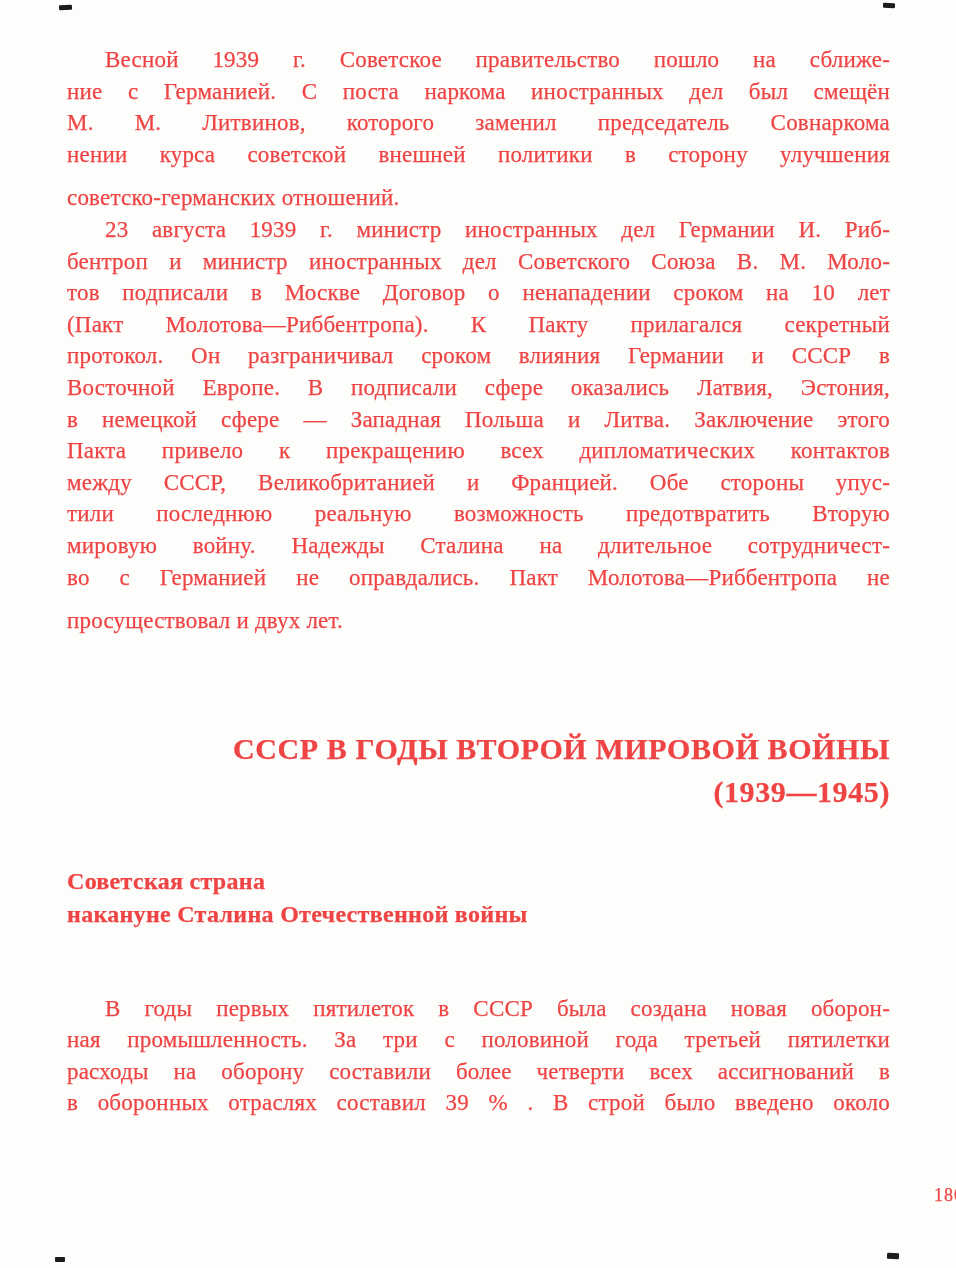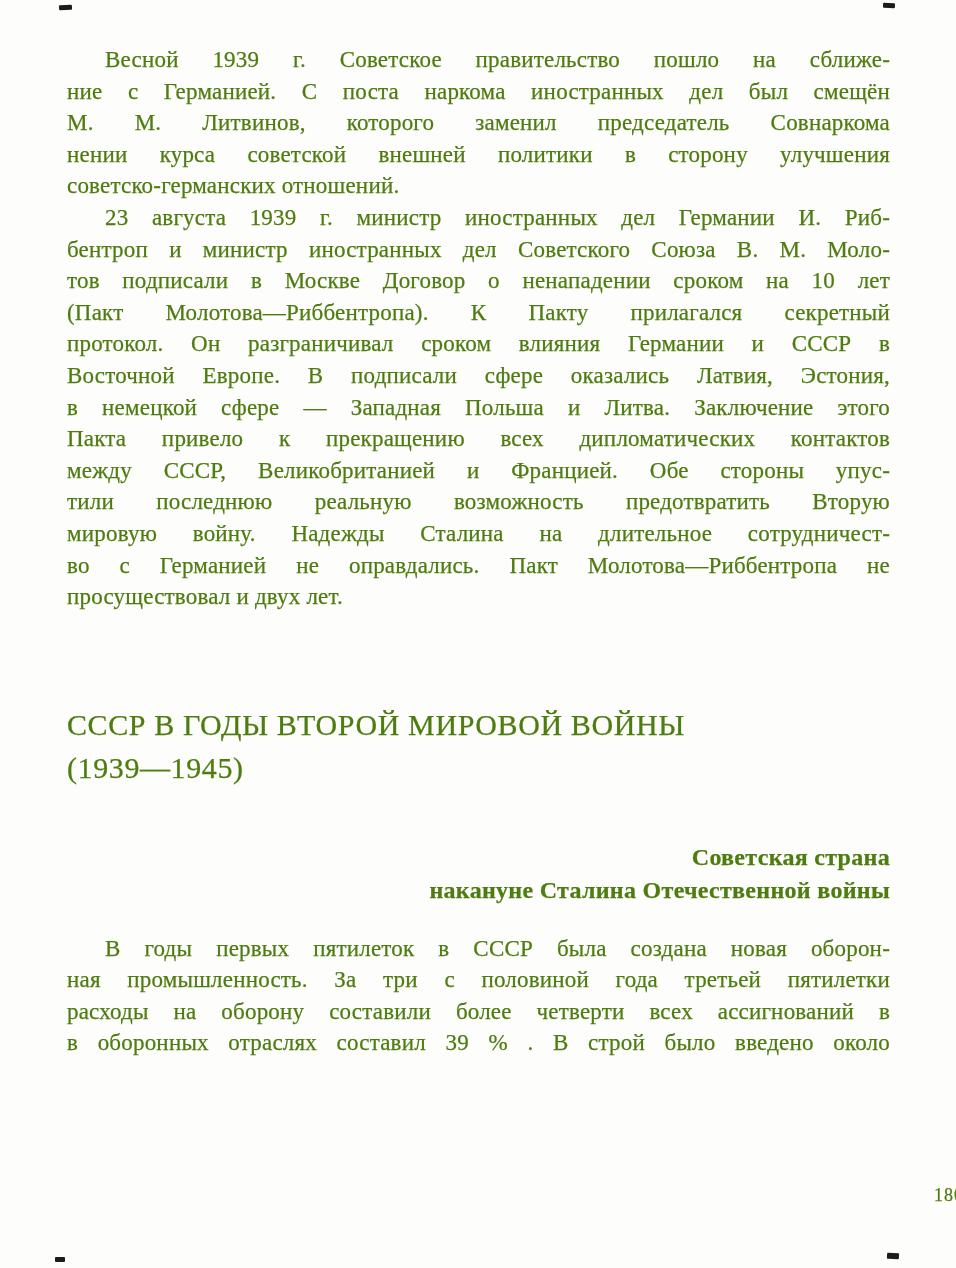--- a/index.html
+++ b/index.html
@@ -6,21 +6,21 @@
     margin: 0;
     padding: 0;
     background: #e8e8e6;
   }
   .page {
     position: relative;
     width: 956px;
     height: 1268px;
     margin: 0 auto;
     background: #fdfdfc;
-    color: #4d7c0f;
+    color: #ef4444;
     font-family: "Liberation Serif", "DejaVu Serif", serif;
     overflow: hidden;
     -webkit-text-stroke: 0.25px;
   }
   .text-block {
     position: absolute;
     left: 67px;
     top: 44px;
     width: 823px;
   }
@@ -32,42 +32,43 @@
     line-height: 31.6px;
     text-align: justify;
     text-align-last: justify;
     letter-spacing: 0.2px;
   }
   .paragraph .line:first-child {
     text-indent: 38px;
   }
   .paragraph:not(.continues) .line:last-child {
     text-align-last: left;
+    margin-top: 12px;
   }
   .chapter-heading {
     margin: 90px 0 0 0;
     font-size: 30px;
-    font-weight: normal;
+    font-weight: bold;
     line-height: 43px;
-    text-align: left;
+    text-align: right;
     letter-spacing: 0.6px;
   }
   .section-heading {
     margin: 52px 0 0 0;
     font-size: 24px;
     font-weight: bold;
     line-height: 33px;
-    text-align: right;
+    text-align: left;
     letter-spacing: 0.3px;
   }
   .h-line {
     display: block;
   }
   .paragraph.after-heading {
-    margin-top: 26px;
+    margin-top: 62px;
   }
   .page-number {
     position: absolute;
     top: 1185px;
     left: 8px;
     width: 100%;
     text-align: right;
     font-size: 18px;
     letter-spacing: 1px;
   }

